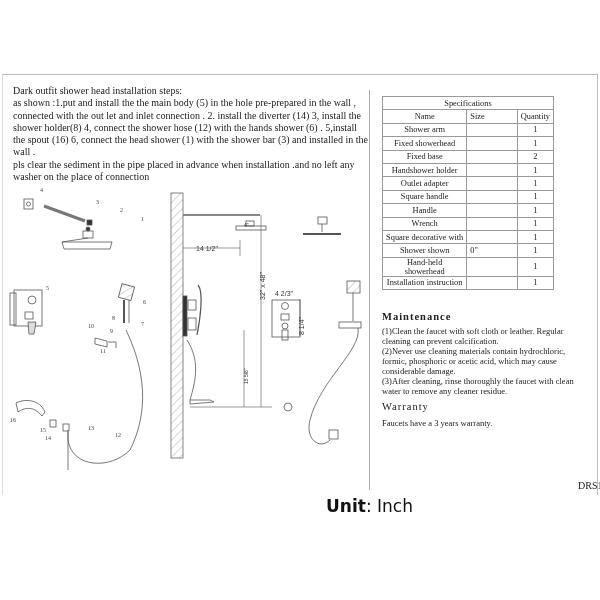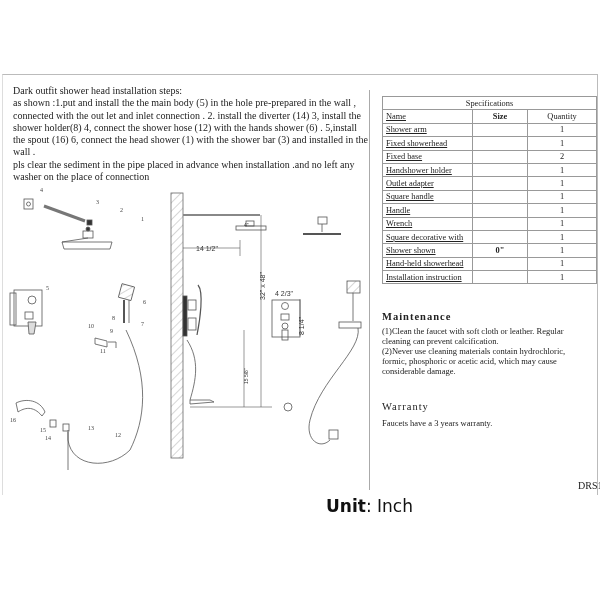--- a/index.html
+++ b/index.html
@@ -1,25 +1,25 @@
 <!DOCTYPE html>
 <html><head>
 <meta charset="utf-8">
 <style>
   html,body{margin:0;padding:0;background:#fff;}
   body{width:600px;height:600px;position:relative;overflow:hidden;font-family:"Liberation Serif",serif;color:#222;}
   .sheet{position:absolute;left:2px;top:74px;width:594px;height:420px;border-top:1px solid #bbb;border-left:1px solid #ddd;border-right:1px solid #bbb;background:#fff;}
   .divider{position:absolute;left:369px;top:90px;width:1px;height:400px;background:#aaa;}
   .steps{position:absolute;left:13px;top:85px;width:355px;font-size:10px;line-height:12.3px;color:#222;}
   .steps p{margin:0;}
-  .spec{position:absolute;left:382px;top:96px;width:215px;border-collapse:collapse;font-size:8.4px;border-radius:10px;}
+  .spec{position:absolute;left:382px;top:96px;width:172px;border-collapse:collapse;font-size:8.4px;border-radius:10px;}
   .spec td,.spec th{border:1px solid #999;height:12.4px;padding:0 3px;font-weight:normal;}
   .spec th{text-align:center;}
-  .spec .cname{width:83px;text-align:left;text-decoration:underline;}
-  .spec .csize{width:48px;text-align:center;font-weight:bold;}
+  .spec .cname{width:83px;text-align:center;}
+  .spec .csize{width:48px;}
   .spec .cqty{text-align:center;}
   .sec-title{position:absolute;font-size:10.5px;letter-spacing:1px;color:#222;}
   .sec-body{position:absolute;font-size:8.5px;line-height:10px;color:#222;}
   .sec-body p{margin:0;}
   .model{position:absolute;left:578px;top:480px;font-size:10px;}
   .unit{position:absolute;left:326px;top:496px;font-family:"DejaVu Sans",sans-serif;font-size:17px;color:#111;}
   .unit b{font-weight:bold;}
   svg{position:absolute;left:0;top:0;}
   .lbl{font-family:"Liberation Serif",serif;font-size:6px;fill:#444;}
   .dim{font-family:"Liberation Sans",sans-serif;font-size:7px;fill:#333;}
@@ -209,20 +209,21 @@
         <td class="csize"></td>
         <td class="cqty">1</td>
       </tr>
 </tbody>
   </table>
 
 <div class="sec-title" style="left:382px;top:311px;font-weight:bold;">Maintenance</div>
 <div class="sec-body" style="left:382px;top:326px;width:210px;">
   <p>(1)Clean the faucet with soft cloth or leather. Regular cleaning can prevent calcification.</p>
   <p>(2)Never use cleaning materials contain hydrochloric, formic, phosphoric or acetic acid, which may cause considerable damage.</p>
+  <p>(3)After cleaning, rinse thoroughly the faucet with clean water to remove any cleaner residue.</p>
 </div>
 
 <div class="sec-title" style="left:382px;top:401px;">Warranty</div>
 <div class="sec-body" style="left:382px;top:418px;">Faucets have a 3 years warranty.</div>
 
 <div class="model">DRS100</div>
 
 <div class="unit"><b>Unit</b><span>: Inch</span></div>
 
 </body></html>

